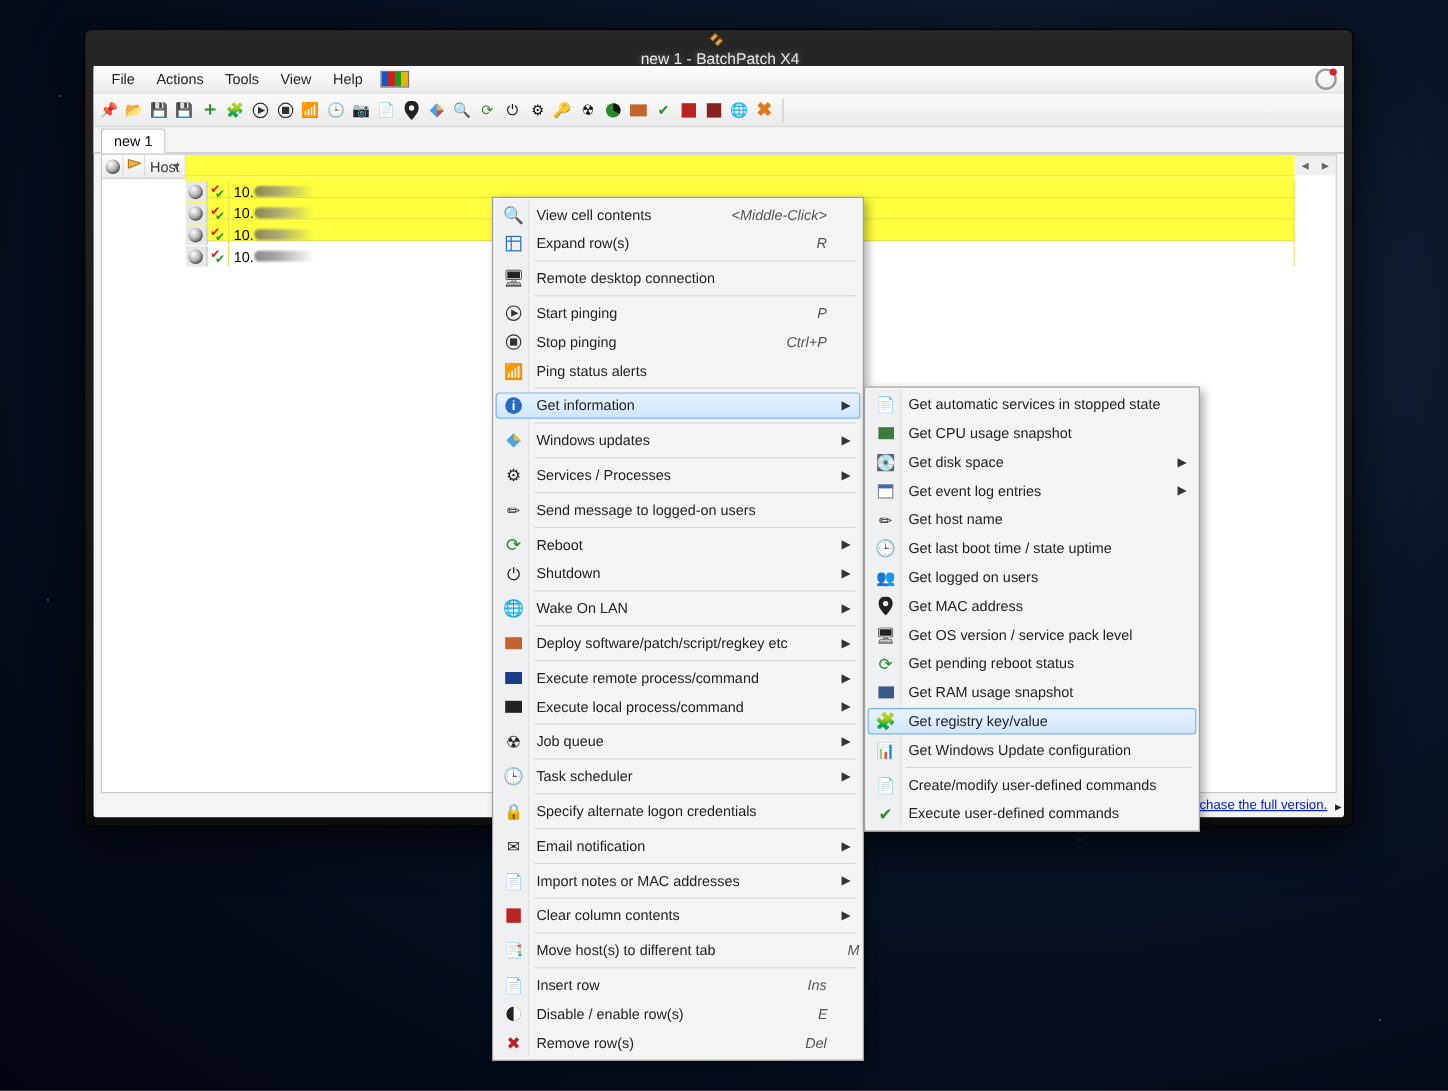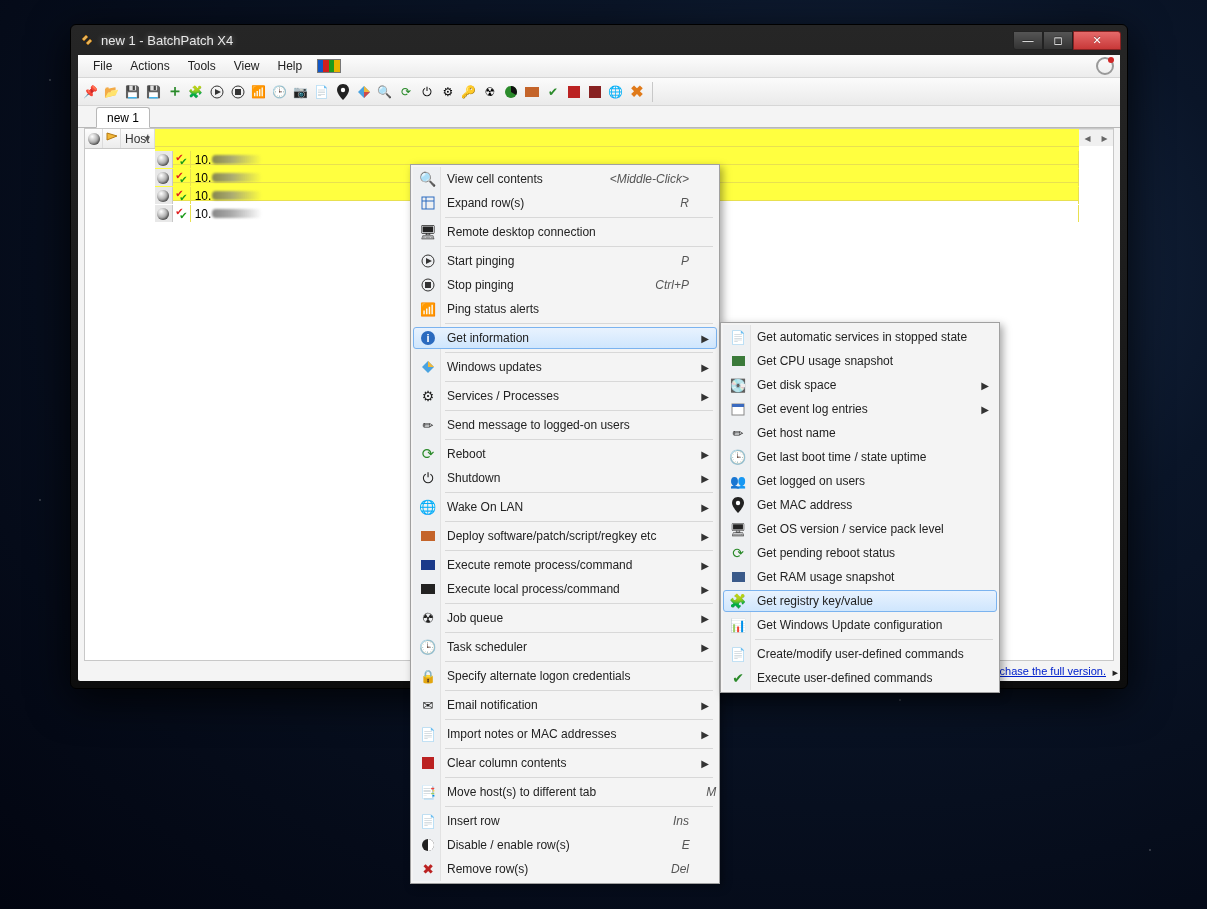--- a/index.html
+++ b/index.html
@@ -37,20 +37,21 @@
     border-radius: 6px;
     box-shadow: 0 10px 40px rgba(0,0,0,.8);
     display: flex; flex-direction: column;
   }
   .titlebar {
     height: 30px;
     display: flex; align-items: center;
     padding: 0 6px 0 8px;
     color: #e8e8e8;
     font-size: 13px;
+    flex-direction: column;
   }
   .titlebar .tb-icon { width:16px; height:16px; margin-right:6px; display:inline-flex; align-items:center; justify-content:center; }
   .titlebar .tb-title { flex:1; text-shadow: 0 0 6px rgba(255,255,255,.4); }
   .sysbtns { display:flex; gap:0; }
   .sysbtn { width:30px; height:19px; display:flex; align-items:center; justify-content:center;
     border:1px solid #222; background: linear-gradient(#555,#333); }
   .sysbtn.close { width:48px; background: linear-gradient(#e56a6a,#c83838); border-color:#822; border-radius: 0 3px 0 0; }
   .sysbtn.min { border-radius: 0 0 0 3px; }
   .sysbtn span { color:#fff; font-size:11px; text-shadow:0 -1px 0 rgba(0,0,0,.4); }
 
@@ -87,21 +88,21 @@
     display:flex; align-items:center;
     padding: 0 4px;
     gap:3px;
   }
   .tbtn { width:18px; height:18px; display:flex; align-items:center; justify-content:center; font-size:12px; }
   .tbtn svg, .tbtn span { display:block; }
   .tsep { width:1px; height:20px; background:#c8c8c8; margin:0 3px; }
 
   .tabs {
     height: 22px;
-    padding-left: 18px;
+    padding-left: 6px;
     display:flex; align-items:flex-end;
     border-bottom:1px solid #b8b8b8;
     background:#f4f4f4;
   }
   .tab {
     padding: 3px 10px 2px 10px;
     background:#fff;
     border:1px solid #b8b8b8;
     border-bottom:1px solid #fff;
     border-radius: 3px 3px 0 0;

